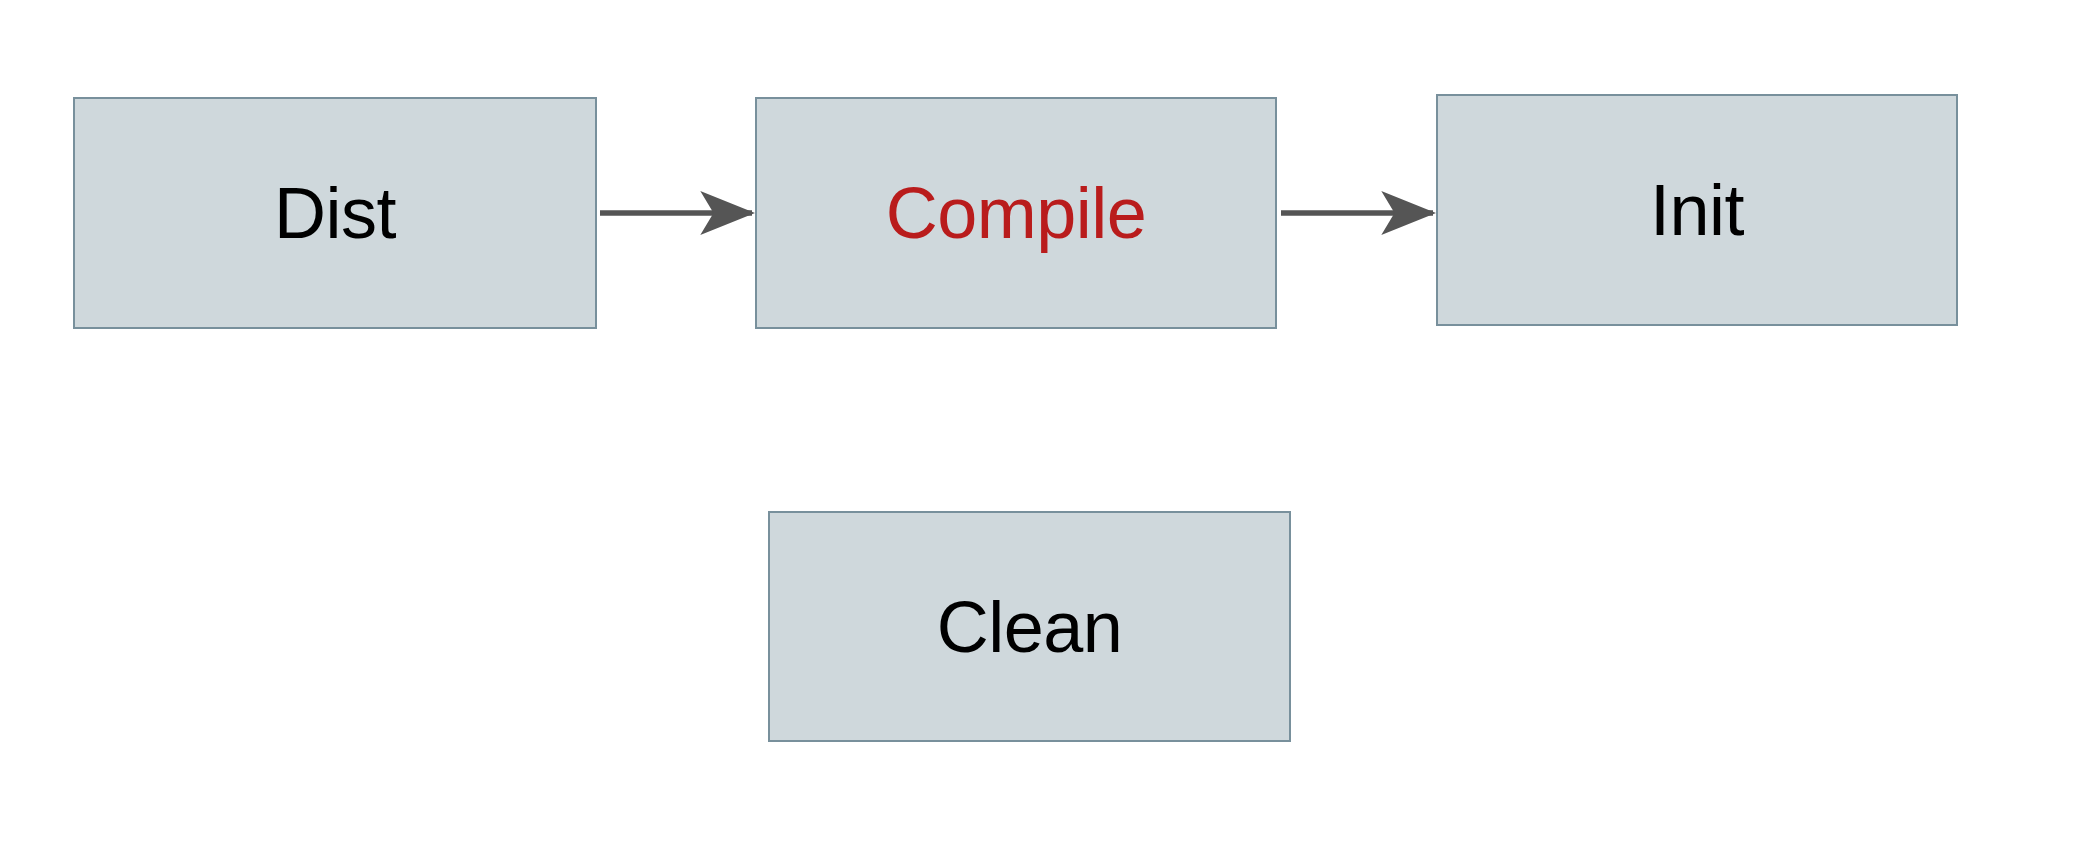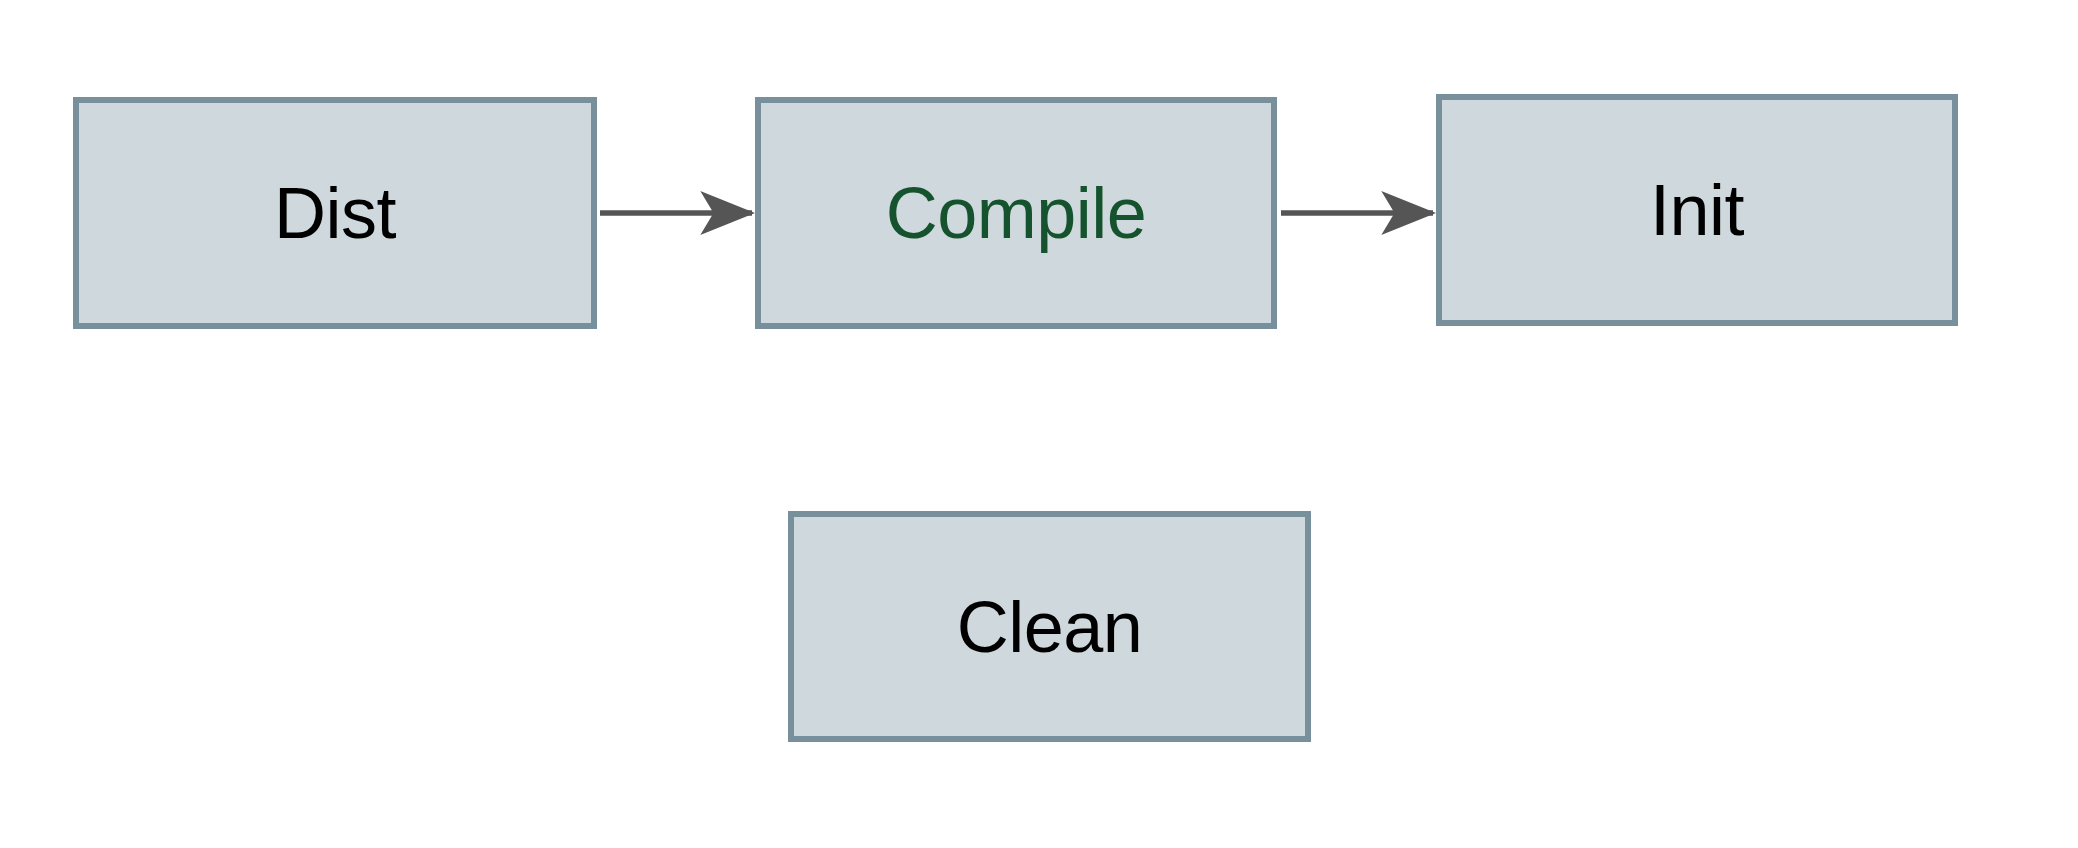--- a/index.html
+++ b/index.html
@@ -17,21 +17,21 @@
     width: 2078px;
     height: 848px;
     background: #ffffff;
     overflow: hidden;
   }
 
   .node {
     position: absolute;
     box-sizing: border-box;
     background: #CFD8DC;
-    border: 6px solid #15803d;
+    border: 2px solid #15803d;
     display: flex;
     align-items: center;
     justify-content: center;
   }
 
   .node-label {
     font-family: "Liberation Sans", sans-serif;
     font-size: 72px;
     line-height: 1;
     font-weight: 400;
@@ -82,24 +82,24 @@
   </svg>
 
   <div class="edge-hit edge-hit-1"></div>
   <div class="edge-hit edge-hit-2"></div>
 
   <div class="node node-dist" style="left: 73px; top: 97px; width: 524px; height: 232px; background: rgb(207, 216, 220); border-color: rgb(120, 144, 156);">
     <span class="node-label" style="color: rgb(0, 0, 0);">Dist</span>
   </div>
 
   <div class="node node-compile" style="left: 755px; top: 97px; width: 522px; height: 232px; background: rgb(207, 216, 220); border-color: rgb(120, 144, 156);">
-    <span class="node-label" style="color: #14532d;">Compile</span>
+    <span class="node-label" style="color: #b91c1c;">Compile</span>
   </div>
 
   <div class="node node-init" style="left: 1436px; top: 94px; width: 522px; height: 232px; background: rgb(207, 216, 220); border-color: rgb(120, 144, 156);">
     <span class="node-label" style="color: rgb(0, 0, 0);">Init</span>
   </div>
 
-  <div class="node node-clean" style="left: 788px; top: 511px; width: 523px; height: 231px; background: rgb(207, 216, 220); border-color: rgb(120, 144, 156);">
+  <div class="node node-clean" style="left: 768px; top: 511px; width: 523px; height: 231px; background: rgb(207, 216, 220); border-color: rgb(120, 144, 156);">
     <span class="node-label" style="color: rgb(0, 0, 0);">Clean</span>
   </div>
 
 </div>
 
 </body></html>

